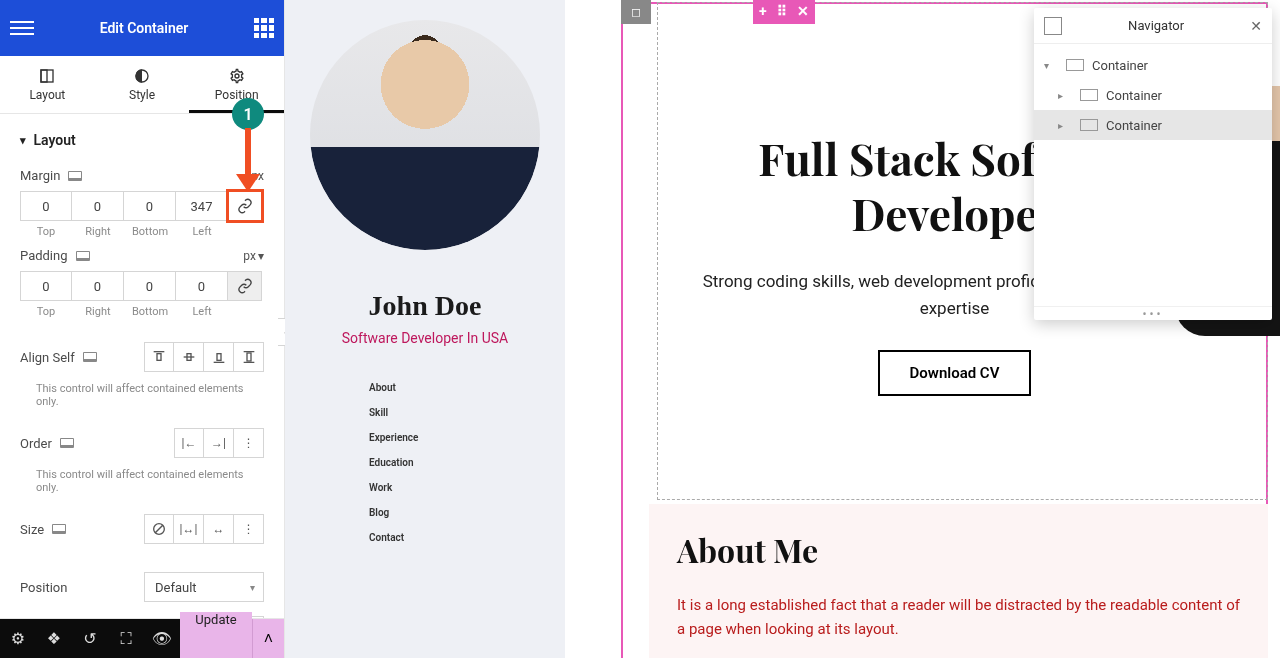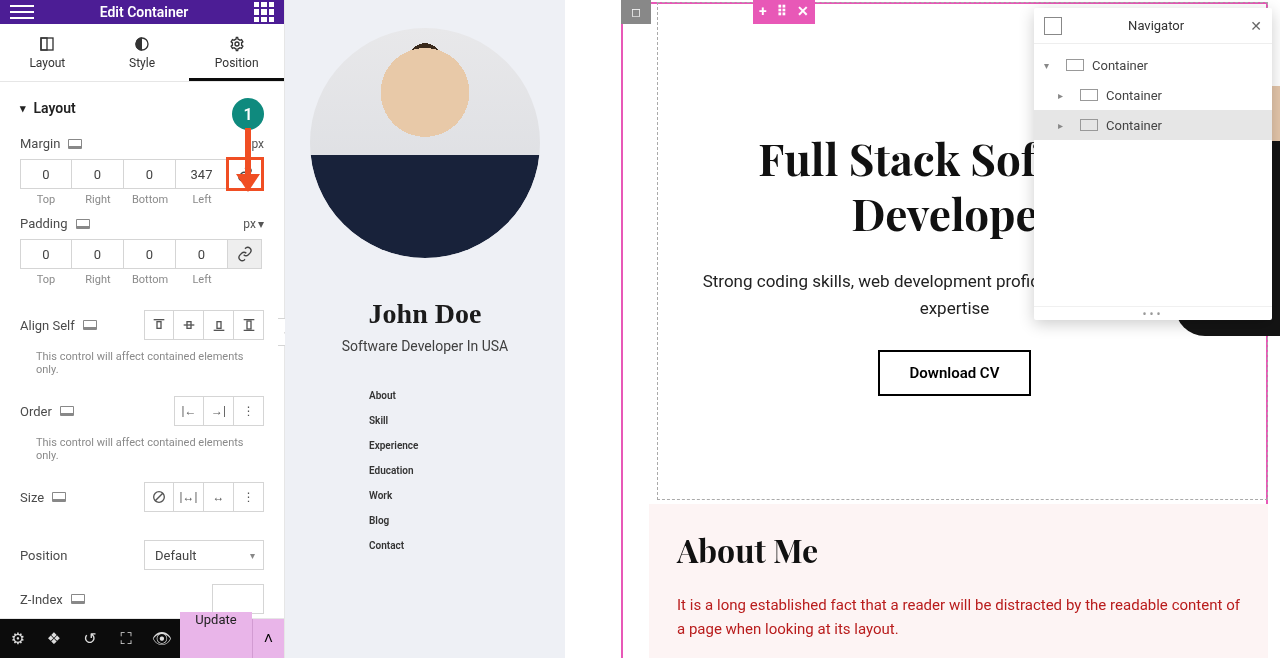--- a/index.html
+++ b/index.html
@@ -1,18 +1,18 @@
 <!DOCTYPE html>
 <html><head>
 <meta charset="utf-8">
 <style>
 *{box-sizing:border-box;margin:0;padding:0;font-family:-apple-system,BlinkMacSystemFont,"Segoe UI",Roboto,Arial,sans-serif}
 body{width:1280px;height:658px;overflow:hidden;background:#fff;position:relative}
 .panel{position:absolute;left:0;top:0;width:285px;height:658px;background:#fff;border-right:1px solid #e6e6e6;display:flex;flex-direction:column}
-.panel-header{background:#4c1d95;height:24px;display:flex;align-items:center;padding:0 10px;color:#fff}
+.panel-header{background:#1d4ed8;height:56px;display:flex;align-items:center;padding:0 10px;color:#fff}
 .burger{width:24px;height:24px;display:flex;flex-direction:column;justify-content:center;gap:4px;cursor:pointer}
 .burger span{height:2px;background:#fff}
 .panel-title{flex:1;text-align:center;font-size:14px;font-weight:600}
 .apps{width:20px;height:20px;display:grid;grid-template-columns:repeat(3,1fr);grid-template-rows:repeat(3,1fr);gap:2px;cursor:pointer}
 .apps span{background:#fff}
 .tabs{display:flex;border-bottom:1px solid #e6e6e6;background:#fff}
 .tab{flex:1;text-align:center;padding:10px 0 8px;cursor:pointer;color:#333;font-size:12px}
 .tab .tico{height:20px;display:flex;align-items:center;justify-content:center;margin-bottom:2px}
 .tab.active{border-bottom:3px solid #0c0c0c}
 .panel-body{flex:1;overflow:auto;padding:0 20px}
@@ -36,25 +36,25 @@
 .select{height:30px;border:1px solid #d5d5d5;padding:0 26px 0 10px;font-size:13px;color:#444;background:#fff;position:relative;cursor:pointer;display:flex;align-items:center;min-width:120px}
 .select::after{content:"▾";position:absolute;right:8px;color:#888;font-size:10px}
 .zinput{width:52px;height:30px;border:1px solid #d5d5d5;background:#fff}
 .panel-footer{height:40px;background:#fff;border-top:1px solid #e6e6e6;display:flex;align-items:center}
 .pf-ico{width:36px;height:40px;display:flex;align-items:center;justify-content:center;color:#444;cursor:pointer;background:#0c0c0c;color:#ddd}
 .pf-update{flex:1;background:#e9b5e9;height:53px;display:flex;align-items:flex-start;justify-content:center;gap:6px}
 .pf-update span{font-size:13px;color:#222}
 .pf-caret{width:32px;height:40px;background:#e9b5e9;display:flex;align-items:center;justify-content:center;cursor:pointer;border-left:1px solid #d29bd2}
 .collapse-toggle{position:absolute;left:278px;top:318px;width:16px;height:28px;background:#fff;border:1px solid #d5d5d5;border-left:none;display:flex;align-items:center;justify-content:center;cursor:pointer;font-size:10px;color:#888}
 .canvas{position:absolute;left:285px;top:0;right:0;bottom:0;background:#fff;display:flex}
-.sidecol{width:280px;background:#eef0f5;padding:28px 0 30px 0;display:flex;flex-direction:column;align-items:center}
+.sidecol{width:280px;background:#eef0f5;padding:20px 0 30px 0;display:flex;flex-direction:column;align-items:center}
 .avatar{width:230px;height:230px;border-radius:50%;background:linear-gradient(180deg,#e8e8ea 0%,#d9dbe0 100%);overflow:hidden;display:flex;align-items:flex-end;justify-content:center}
 .avatar-head{width:100%;height:100%;background:radial-gradient(circle at 50% 28%,#e8c9a8 0 22%,transparent 22%),radial-gradient(ellipse at 50% 22%,#3a2a1c 0 14%,transparent 14%),linear-gradient(180deg,transparent 55%,#18223a 55% 100%);border-radius:50%}
 .pname{margin-top:40px;font-family:"Georgia",serif;font-size:28px;font-weight:700;color:#1b1b1b}
-.prole{margin-top:8px;font-size:14px;color:#404040}
+.prole{margin-top:8px;font-size:14px;color:#be185d}
 .menu{margin-top:36px;align-self:stretch;padding-left:84px;display:flex;flex-direction:column;gap:14px}
 .menu a{font-size:10px;color:#333;text-decoration:none;font-weight:600;cursor:pointer}
 .maincol{flex:1;position:relative}
 .sel-outer{position:absolute;left:56px;top:2px;right:12px;height:100%;border:2px solid #e858b7}
 .sel-inner{position:absolute;left:92px;top:2px;right:12px;height:498px;border:1px dashed #aaa}
 .el-toolbar{position:absolute;left:188px;top:-2px;height:26px;background:#e858b7;display:flex;align-items:center;padding:0 6px;gap:10px;z-index:5}
 .el-toolbar .t{color:#fff;cursor:pointer;font-size:14px;font-weight:bold}
 .resp-badge{position:absolute;left:56px;top:0;width:30px;height:24px;background:#888;color:#fff;display:flex;align-items:center;justify-content:center;font-size:12px;z-index:5}
 .hero{position:absolute;left:104px;top:130px;right:40px;text-align:center}
 .hero h1{font-family:"Playfair Display",Georgia,serif;font-size:44px;font-weight:700;color:#111;line-height:1.25}

